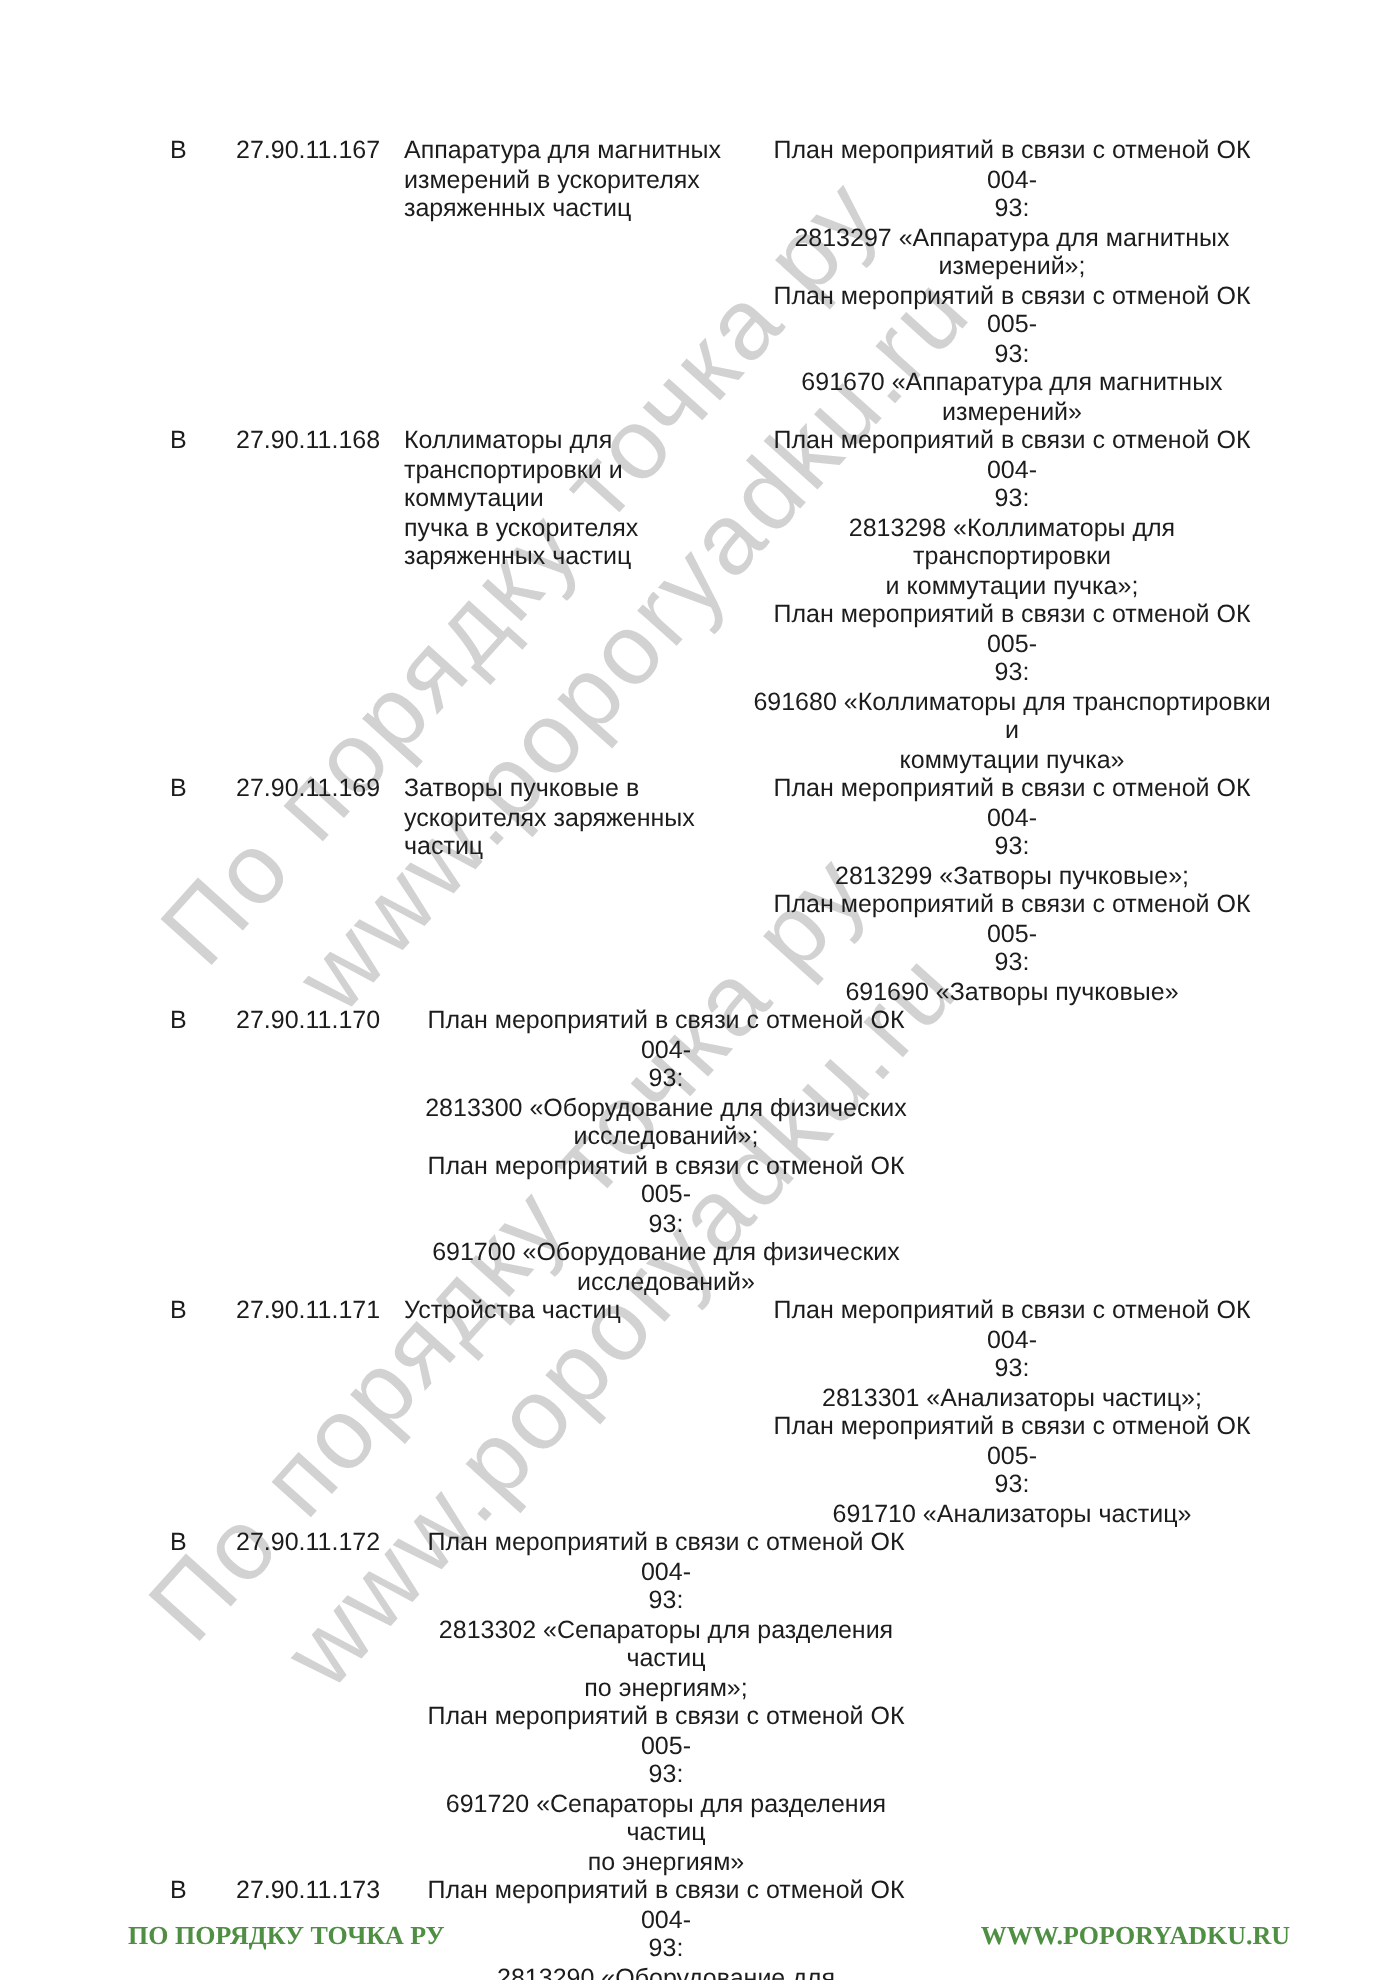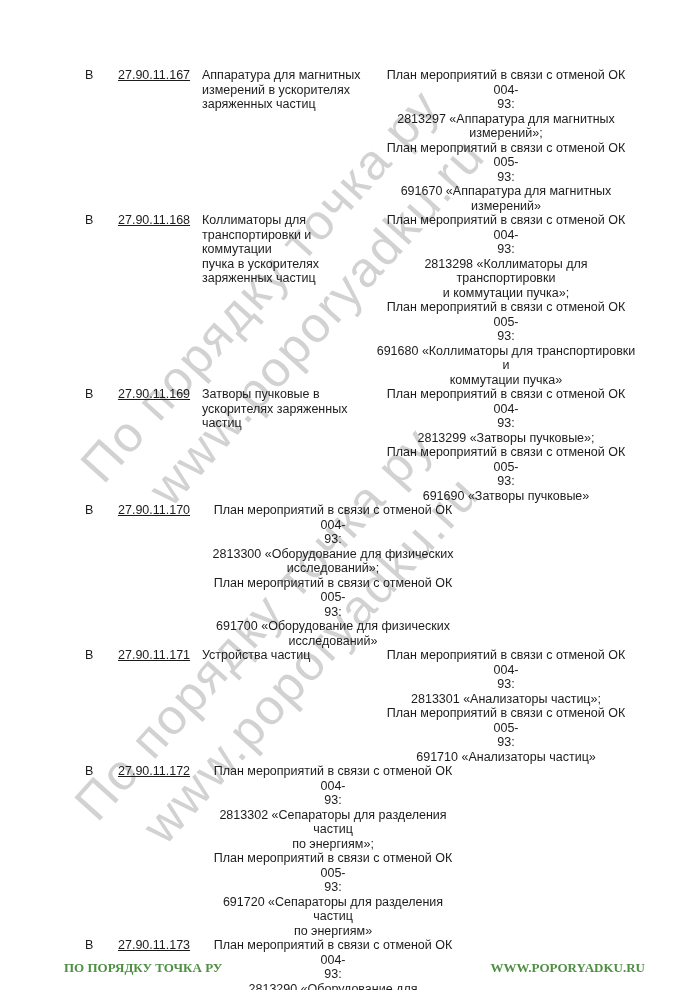--- a/index.html
+++ b/index.html
@@ -33,21 +33,21 @@
     z-index:1;
     left:85px;
     top:68px;
     color:#1c1c1c;
     font-size:12.5px;
     line-height:14.5px;
   }
   .row{ display:flex; align-items:flex-start; }
   .cell{ white-space:pre; }
   .c-status{ width:33px; }
-  .c-code{ width:84px;text-decoration:underline; }
+  .c-code{ width:84px; }
   .c-name{ width:173px; white-space:pre-line; }
   .c-measures{ width:262px; white-space:pre-line;text-align:center; }
   
   .footer{
     position:absolute;
     z-index:1;
     left:0;
     bottom:14px;
     width:700px;
     box-sizing:border-box;

